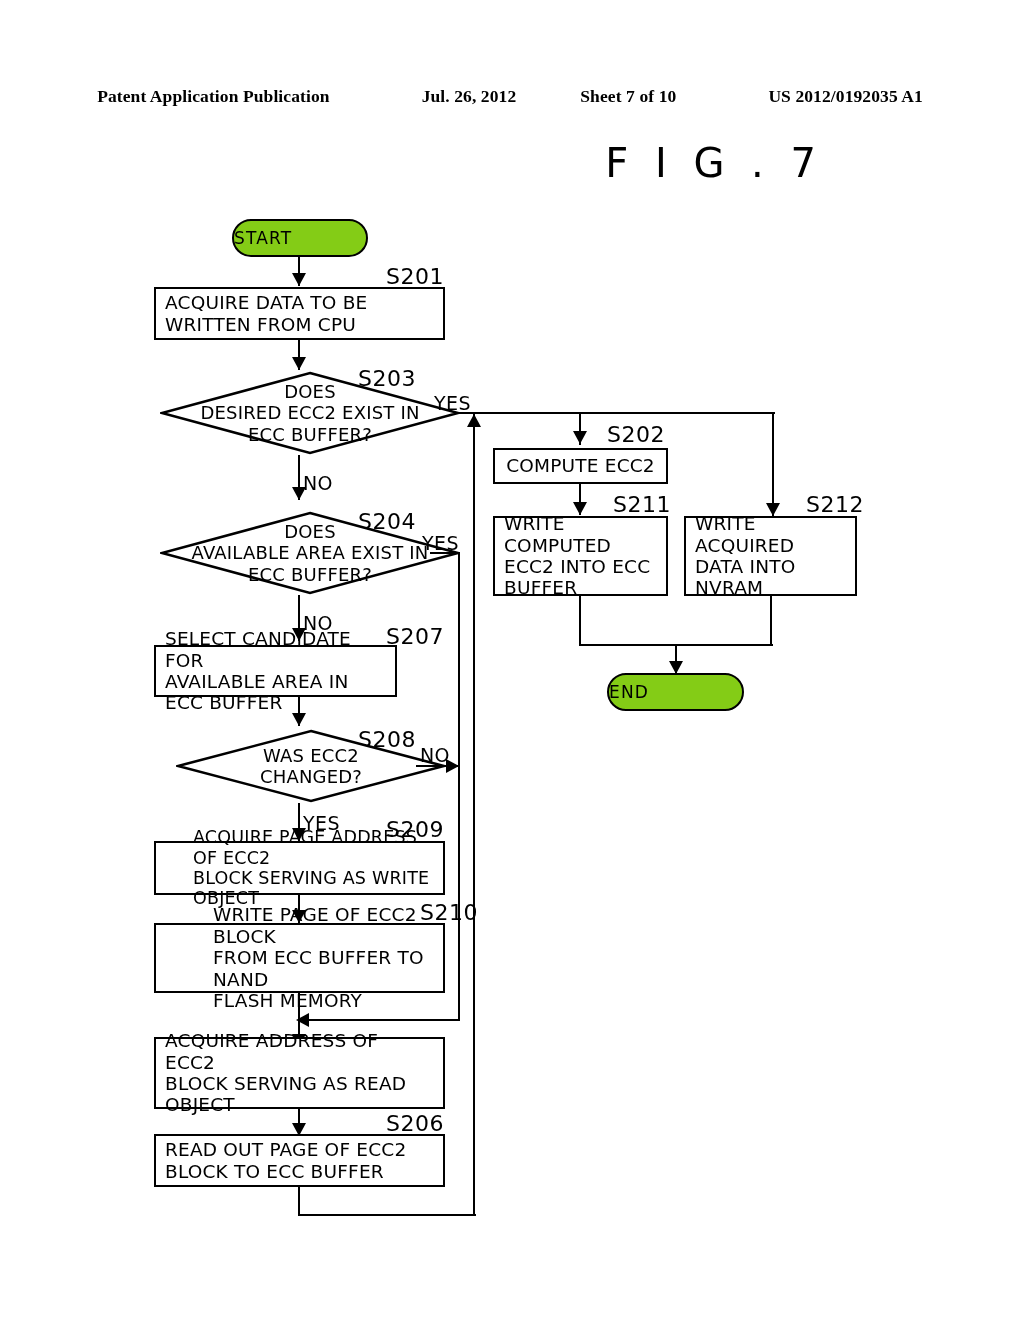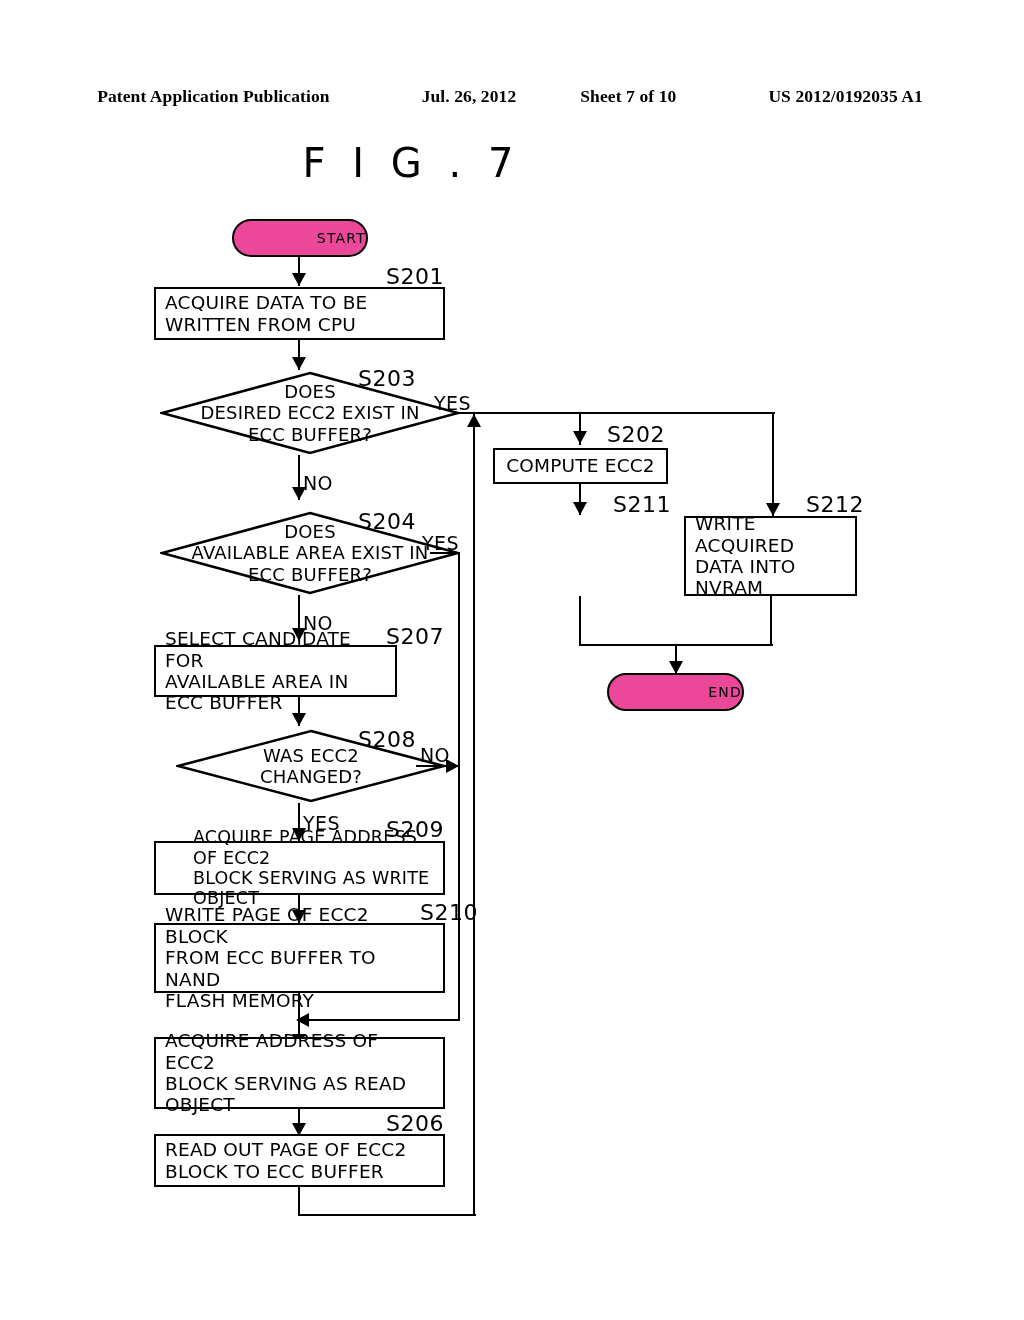--- a/index.html
+++ b/index.html
@@ -38,21 +38,21 @@
   #pub-header .gap-a { width: 44px; }
   #pub-header .gap-b { width: 16px; }
   #pub-header .gap-c { width: 44px; }
 
   
   #fig-title {
     position: absolute;
     left: 0;
     top: 140px;
     width: 823px;
-    text-align: center;
+    text-align: right;
     font-family: "DejaVu Sans", sans-serif;
     font-size: 40px;
     letter-spacing: 7px;
     font-weight: 400;
   }
 
   
   #flow {
     position: absolute;
     left: 0;
@@ -60,25 +60,25 @@
     width: 1024px;
     height: 1320px;
   }
 
   
   .terminal {
     position: absolute;
     box-sizing: border-box;
     border: 2.6px solid #000;
     border-radius: 999px;
-    background: #ec4899;
+    background: #84cc16;
     display: flex;
     align-items: center;
-    justify-content: flex-end;
-    font-size: 14px;
+    justify-content: flex-start;
+    font-size: 17px;
     letter-spacing: 1.2px;
   }
 
   
   .pbox {
     position: absolute;
     box-sizing: border-box;
     border: 2.6px solid #000;
     background: #fff;
     display: flex;
@@ -271,21 +271,21 @@
   <div class="step-label" style="left:386px; top:817px;">S209</div>
   <div class="pbox" style="left:154px; top:841px; width:291px; height:54px;">
     <div class="ptext" style="font-size:17.5px;margin-left:28px;">ACQUIRE PAGE ADDRESS OF ECC2
 BLOCK SERVING AS WRITE OBJECT</div>
   </div>
 
   <div class="vline" style="left:298px; top:895px; height:28px;"></div>
   <div class="arrow down" style="left:292px; top:910px;"></div>
 
   <div class="step-label" style="left:386px; top:900px;margin-left:34px;">S210</div>
-  <div class="pbox" style="left:154px; top:923px; width:291px; height:70px;">
+  <div class="pbox" style="left:154px; top:923px; width:291px; height:70px;padding-left:48px;">
     <div class="ptext">WRITE PAGE OF ECC2 BLOCK
 FROM ECC BUFFER TO NAND
 FLASH MEMORY</div>
   </div>
 
   <div class="vline" style="left:298px; top:993px; height:28px;"></div>
   <div class="hline" style="left:298px; top:1019px; width:162px;"></div>
   <div class="arrow left" style="left:296px; top:1013px;"></div>
   <div class="vline" style="left:298px; top:1019px; height:28px;"></div>
   <div class="arrow down" style="left:292px; top:1034px;"></div>
@@ -315,20 +315,25 @@
   <div class="arrow down" style="left:573px; top:431px;"></div>
   <div class="step-label" style="left:607px; top:422px;">S202</div>
   <div class="pbox centered" style="left:493px; top:448px; width:175px; height:36px;">
     <div class="ptext">COMPUTE ECC2</div>
   </div>
 
   <div class="vline" style="left:579px; top:484px; height:31px;"></div>
   <div class="arrow down" style="left:573px; top:502px;"></div>
 
   <div class="step-label" style="left:613px; top:492px;">S211</div>
+  <div class="pbox" style="left:493px; top:516px; width:175px; height:80px;">
+    <div class="ptext">WRITE COMPUTED
+ECC2 INTO ECC
+BUFFER</div>
+  </div>
 
   <div class="vline" style="left:772px; top:412px; height:106px;"></div>
   <div class="arrow down" style="left:766px; top:503px;"></div>
   <div class="step-label" style="left:806px; top:492px;text-align:right;">S212</div>
   <div class="pbox" style="left:684px; top:516px; width:173px; height:80px;">
     <div class="ptext">WRITE ACQUIRED
 DATA INTO
 NVRAM</div>
   </div>
 

